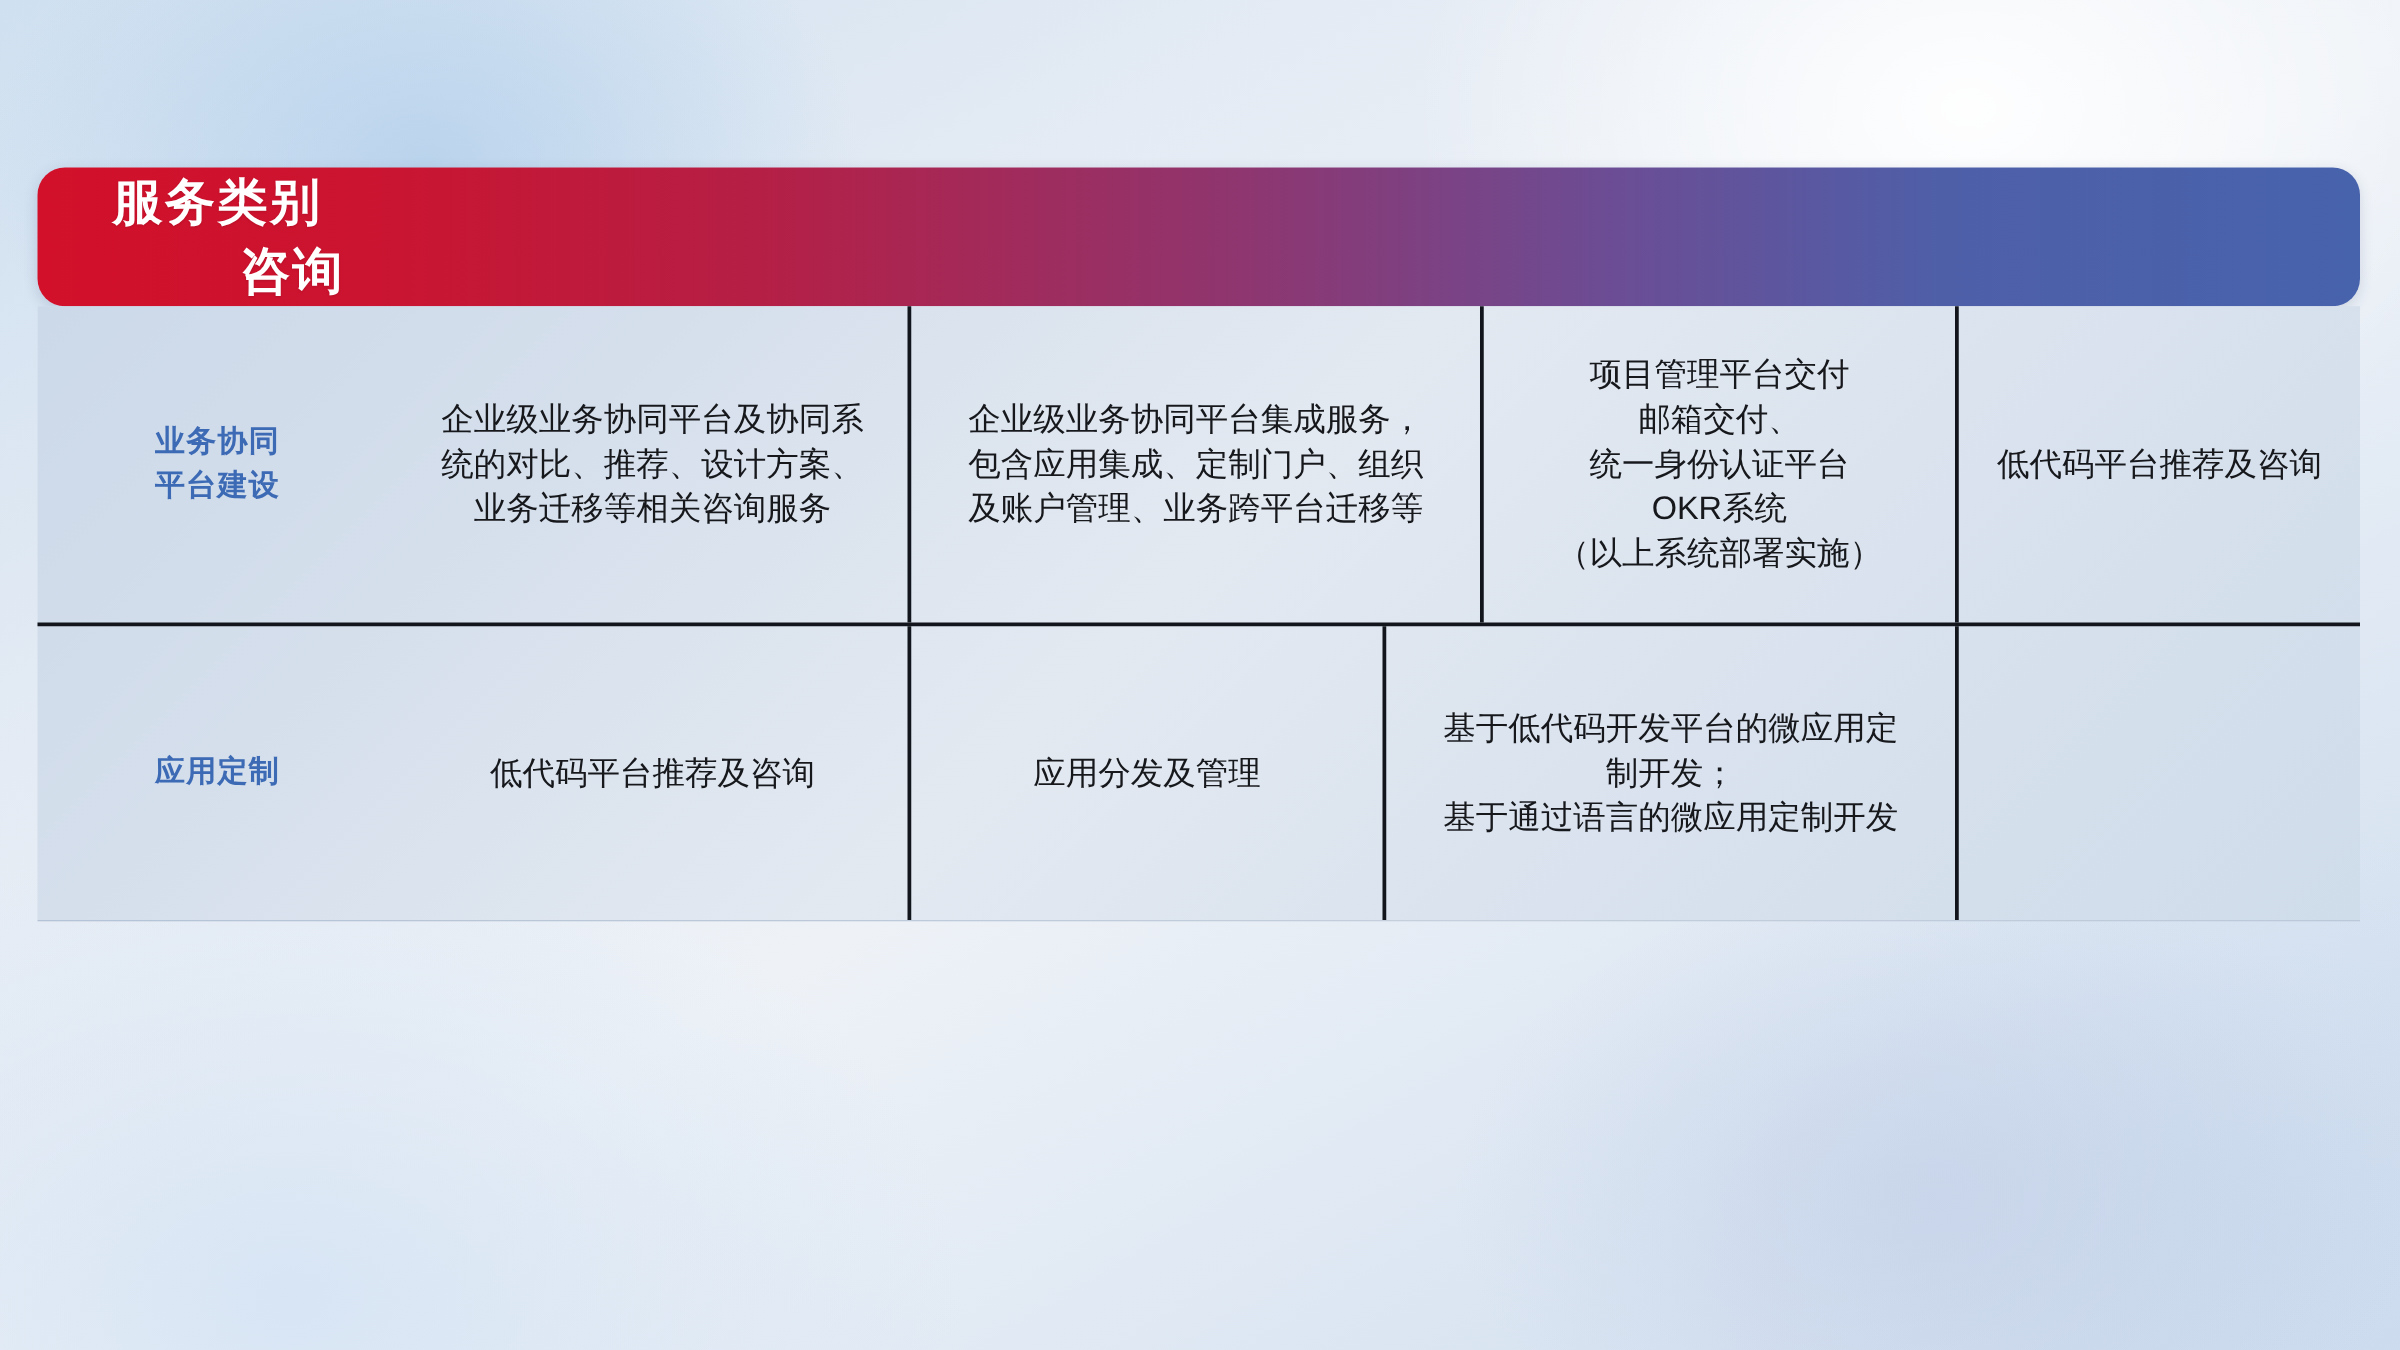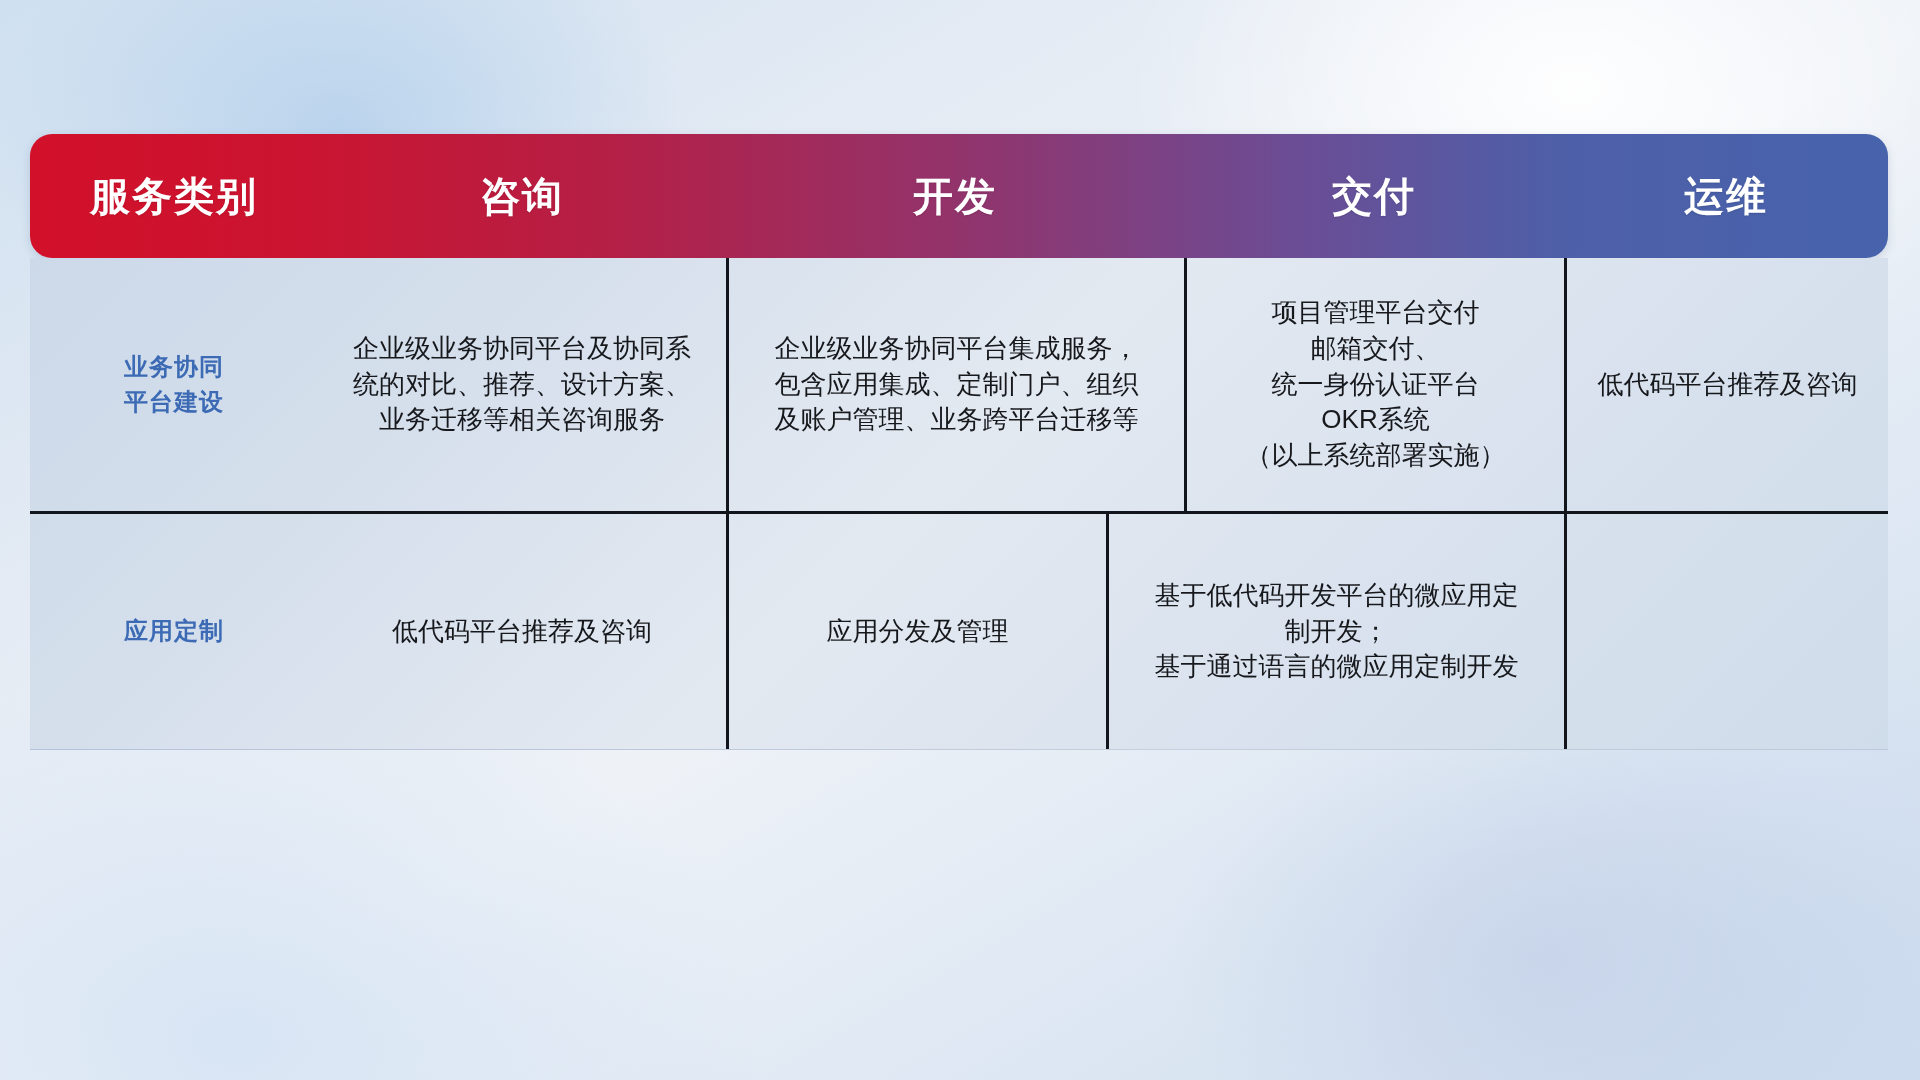--- a/index.html
+++ b/index.html
@@ -29,23 +29,24 @@
   }
 
   
   .table-wrap{
     position:absolute;left:30px;top:134px;width:1858px;
     z-index:3;
   }
 
   
   .thead{
-    display:flex;height:124px;border-radius:22px;overflow:hidden;
+    display:flex;height:111px;border-radius:22px;overflow:hidden;
     background:linear-gradient(90deg,#d2102a 0%, #cb1430 14%, #b51f45 31%, #8e3670 52%, #6b4d95 68%, #4e5fa8 82%, #4763ac 100%);
     box-shadow:0 3px 10px rgba(60,80,120,.18);
+    flex-direction:column;
   }
   .th{
     display:flex;align-items:center;justify-content:center;
     color:#ffffff;font-size:40px;font-weight:bold;letter-spacing:2px;
     text-shadow:0 1px 2px rgba(0,0,0,.12);
   }
 
   
   .tbody{
     background:linear-gradient(135deg,#ccd9e9 0%,#d5dfec 22%,#e3e9f1 48%,#d9e2ee 72%,#cfdcea 100%);

